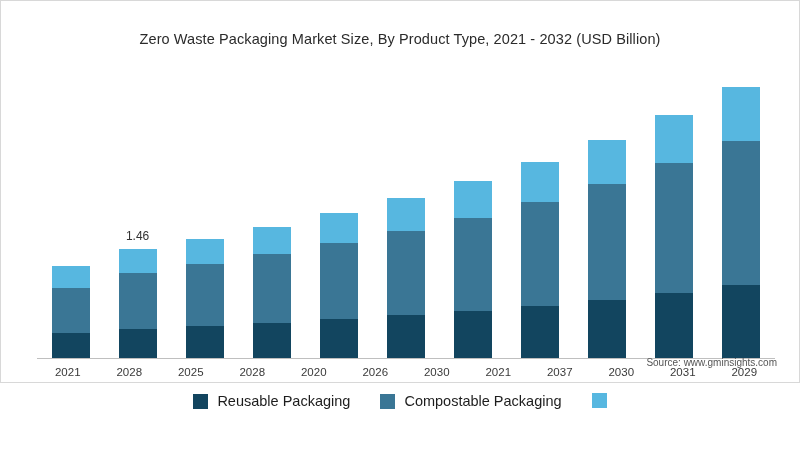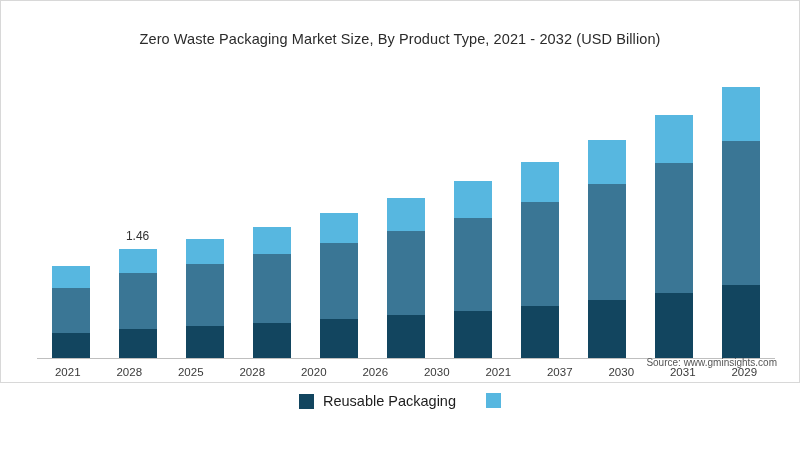--- a/index.html
+++ b/index.html
@@ -226,19 +226,23 @@
       <div class="xtick">2031</div>
       <div class="xtick">2029</div>
     </div>
 
   <div id="legend">
       <div class="legend-item">
         <span class="legend-swatch" style="background: rgb(18, 69, 95);"></span>
         <span class="legend-label">Reusable Packaging</span>
       </div>
       <div class="legend-item">
+        <span class="legend-swatch" style="background: rgb(58, 118, 149);"></span>
+        <span class="legend-label">Compostable Packaging</span>
+      </div>
+      <div class="legend-item">
         <span class="legend-swatch" style="background: rgb(87, 183, 224);"></span>
       </div>
     </div>
 
   <div id="source">Source: www.gminsights.com</div>
 
 </div>
 
 </body></html>

